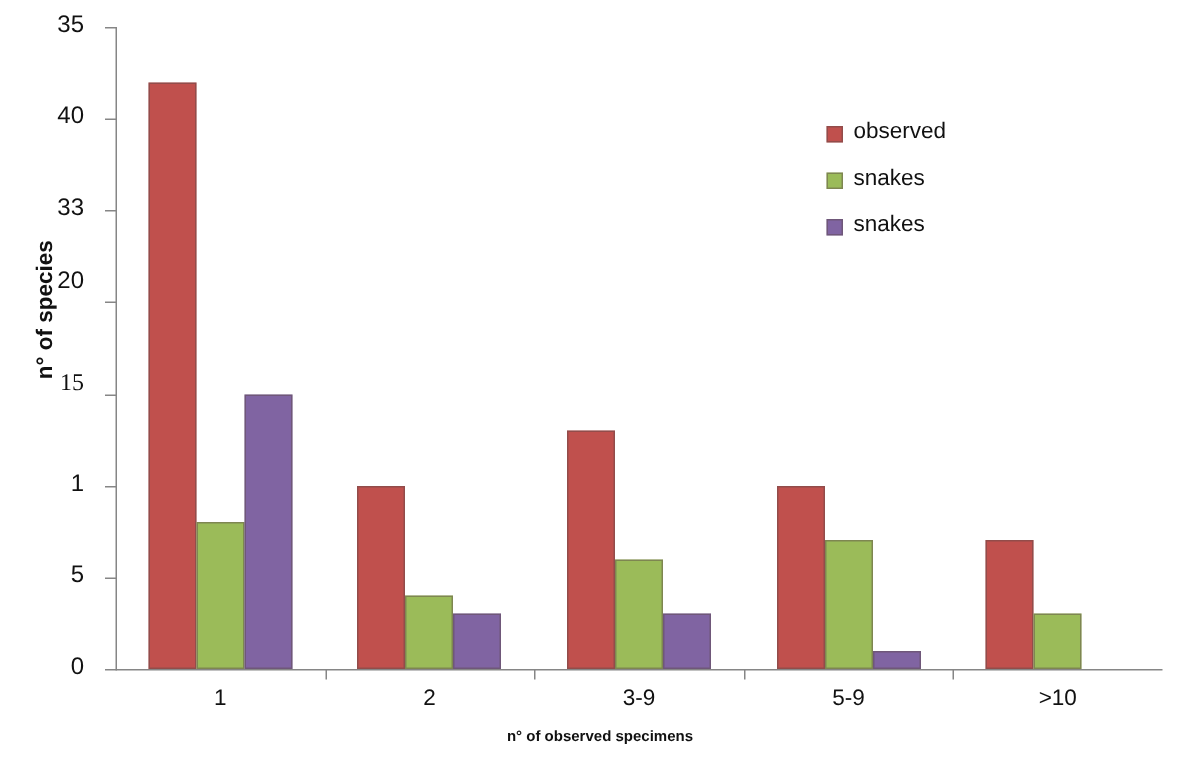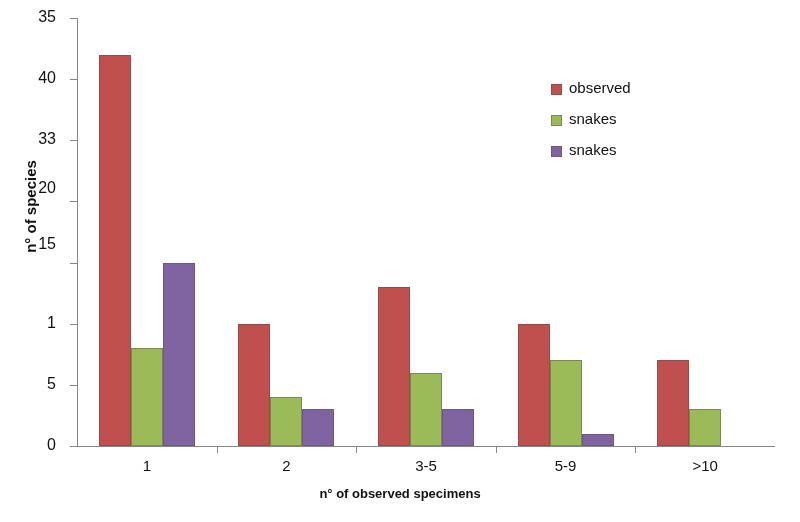--- a/index.html
+++ b/index.html
@@ -85,21 +85,21 @@
     text-align: center;
     color: #111111;
     white-space: nowrap;
   }
   .x-axis-title {
     position: absolute;
     top: 486px;
     left: 0;
     width: 800px;
     text-align: center;
-    font-size: 13px;
+    font-size: 10px;
     font-weight: bold;
   }
 
   
   .plot {
     position: absolute;
     left: 0; top: 0;
     width: 800px;
     height: 522px;
     pointer-events: none;
@@ -150,41 +150,41 @@
   <div class="y-axis-line"></div>
 
   <div id="y-ticks">
       <div class="y-tick" style="top: 446px;"></div>
       <div class="y-tick-label" style="position: absolute; left: 22px; top: 437px;">0</div>
       <div class="y-tick" style="top: 384.857px;"></div>
       <div class="y-tick-label" style="position: absolute; left: 22px; top: 375.857px;">5</div>
       <div class="y-tick" style="top: 323.714px;"></div>
       <div class="y-tick-label" style="position: absolute; left: 22px; top: 314.714px;">1</div>
       <div class="y-tick" style="top: 262.571px;"></div>
-      <div class="y-tick-label" style="position: absolute; left: 22px; top: 236px;">15</div>
+      <div class="y-tick-label" style="position: absolute; left: 22px; top: 248px; font-family: Liberation Serif, serif;">15</div>
       <div class="y-tick" style="top: 201.429px;"></div>
       <div class="y-tick-label" style="position: absolute; left: 22px; top: 180px;">20</div>
       <div class="y-tick" style="top: 140.286px;"></div>
       <div class="y-tick-label" style="position: absolute; left: 22px; top: 131.286px;">33</div>
       <div class="y-tick" style="top: 79.1429px;"></div>
       <div class="y-tick-label" style="position: absolute; left: 22px; top: 70.1429px;">40</div>
       <div class="y-tick" style="top: 18px;"></div>
       <div class="y-tick-label" style="position: absolute; left: 22px; top: 9px;">35</div>
     </div>
 
   <div class="x-axis-line"></div>
 
   <div id="x-ticks">
       <div class="x-sep" style="left: 216.6px;"></div>
       <div class="x-sep" style="left: 356.2px;"></div>
       <div class="x-sep" style="left: 495.8px;"></div>
       <div class="x-sep" style="left: 635.4px;"></div>
       <div class="x-tick-label" style="left: 77px; width: 139.6px;">1</div>
       <div class="x-tick-label" style="left: 216.6px; width: 139.6px;">2</div>
-      <div class="x-tick-label" style="left: 356.2px; width: 139.6px;">3-5</div>
+      <div class="x-tick-label" style="left: 356.2px; width: 139.6px;">3-9</div>
       <div class="x-tick-label" style="left: 495.8px; width: 139.6px;">5-9</div>
       <div class="x-tick-label" style="left: 635.4px; width: 139.6px;">&gt;10</div>
     </div>
 
   <div class="plot" id="plot-area">
       <div class="bar" title="anurans / 1: 32" style="left: 98.8px; width: 32px; height: 391.314px; top: 54.6857px; background: rgb(192, 80, 77);"></div>
       <div class="bar" title="lizards / 1: 8" style="left: 130.8px; width: 32px; height: 97.8286px; top: 348.171px; background: rgb(155, 187, 89);"></div>
       <div class="bar" title="snakes / 1: 15" style="left: 162.8px; width: 32px; height: 183.429px; top: 262.571px; background: rgb(128, 100, 162);"></div>
       <div class="bar" title="anurans / 2: 10" style="left: 238.4px; width: 32px; height: 122.286px; top: 323.714px; background: rgb(192, 80, 77);"></div>
       <div class="bar" title="lizards / 2: 4" style="left: 270.4px; width: 32px; height: 48.9143px; top: 397.086px; background: rgb(155, 187, 89);"></div>

